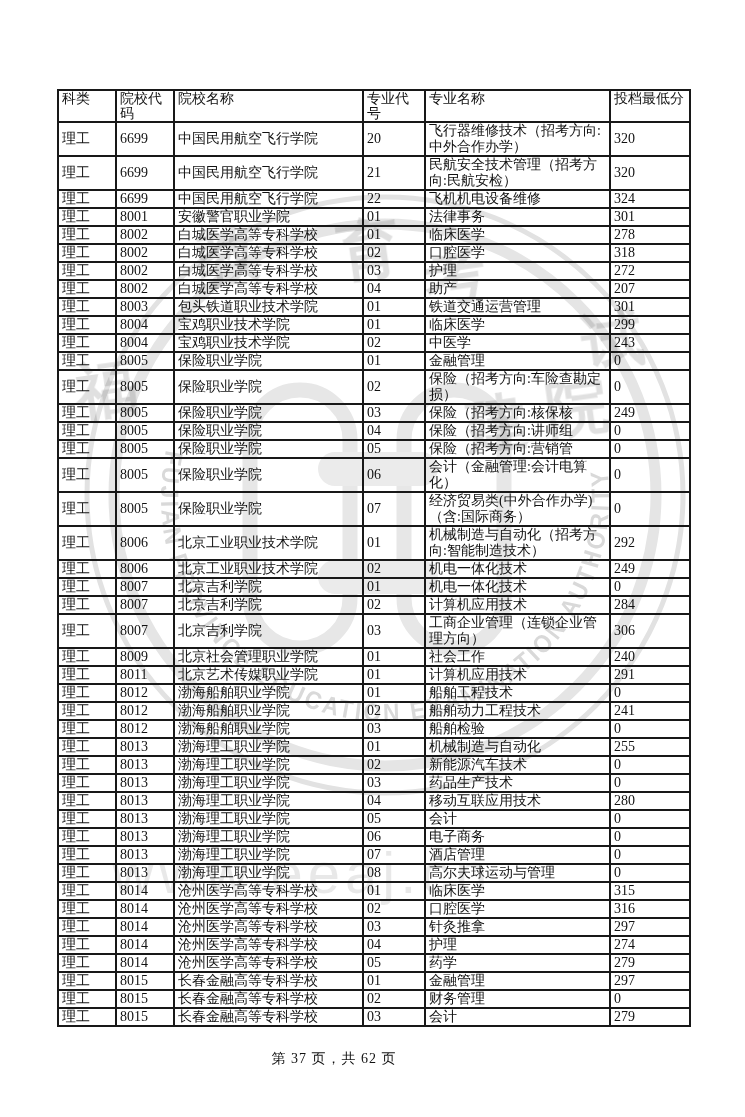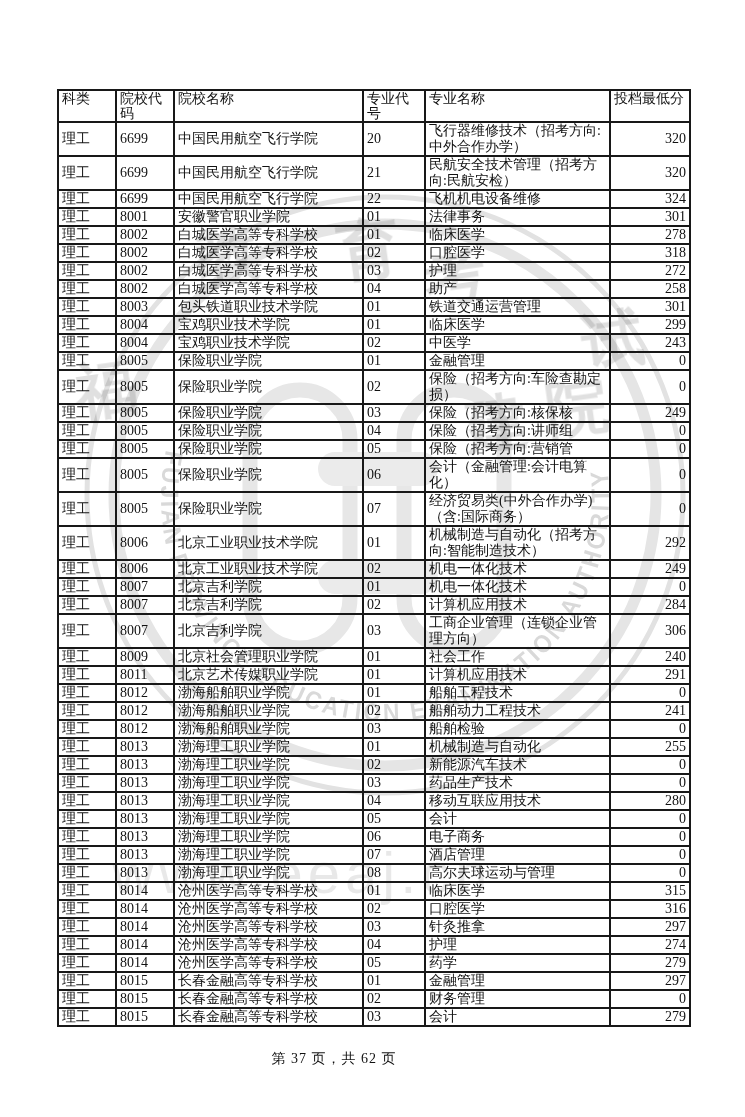--- a/index.html
+++ b/index.html
@@ -24,21 +24,21 @@
   .wmch4{left:466px;top:382px;}
   .wmch5{left:546px;top:366px;}
   .wmch6{left:582px;top:298px;}
   
   .note{position:absolute;left:68px;top:61px;font-size:13.5px;z-index:2;letter-spacing:0.5px;}
   .tbl{position:absolute;left:57px;top:89px;width:632px;border-collapse:collapse;
        table-layout:fixed;z-index:2;}
   .tbl td{border:2px solid #181818;font-size:14px;line-height:16px;padding:0 3px;
           vertical-align:middle;overflow:hidden;word-break:break-all;background:transparent;}
   .tbl thead td{vertical-align:top;height:26px;line-height:15px;margin-top:34px;}
-  .tbl td.score{text-align:right;}
+  .tbl td.score{}
   .footer{position:absolute;left:0;top:1050px;width:668px;text-align:center;
           font-size:14px;z-index:2;letter-spacing:1px;font-family:Liberation Serif, serif;}
 </style>
 </head>
 <body>
 
 <div class="page">
 
   <svg class="wm" width="745" height="1117" viewBox="0 0 745 1117">
     <circle class="ring1" cx="385" cy="495" r="298"></circle>
@@ -141,21 +141,21 @@
           <td>03</td>
           <td>护理</td>
           <td class="score">272</td>
         </tr>
         <tr>
           <td>理工</td>
           <td>8002</td>
           <td>白城医学高等专科学校</td>
           <td>04</td>
           <td>助产</td>
-          <td class="score">258</td>
+          <td class="score">207</td>
         </tr>
         <tr>
           <td>理工</td>
           <td>8003</td>
           <td>包头铁道职业技术学院</td>
           <td>01</td>
           <td>铁道交通运营管理</td>
           <td class="score">301</td>
         </tr>
         <tr>

